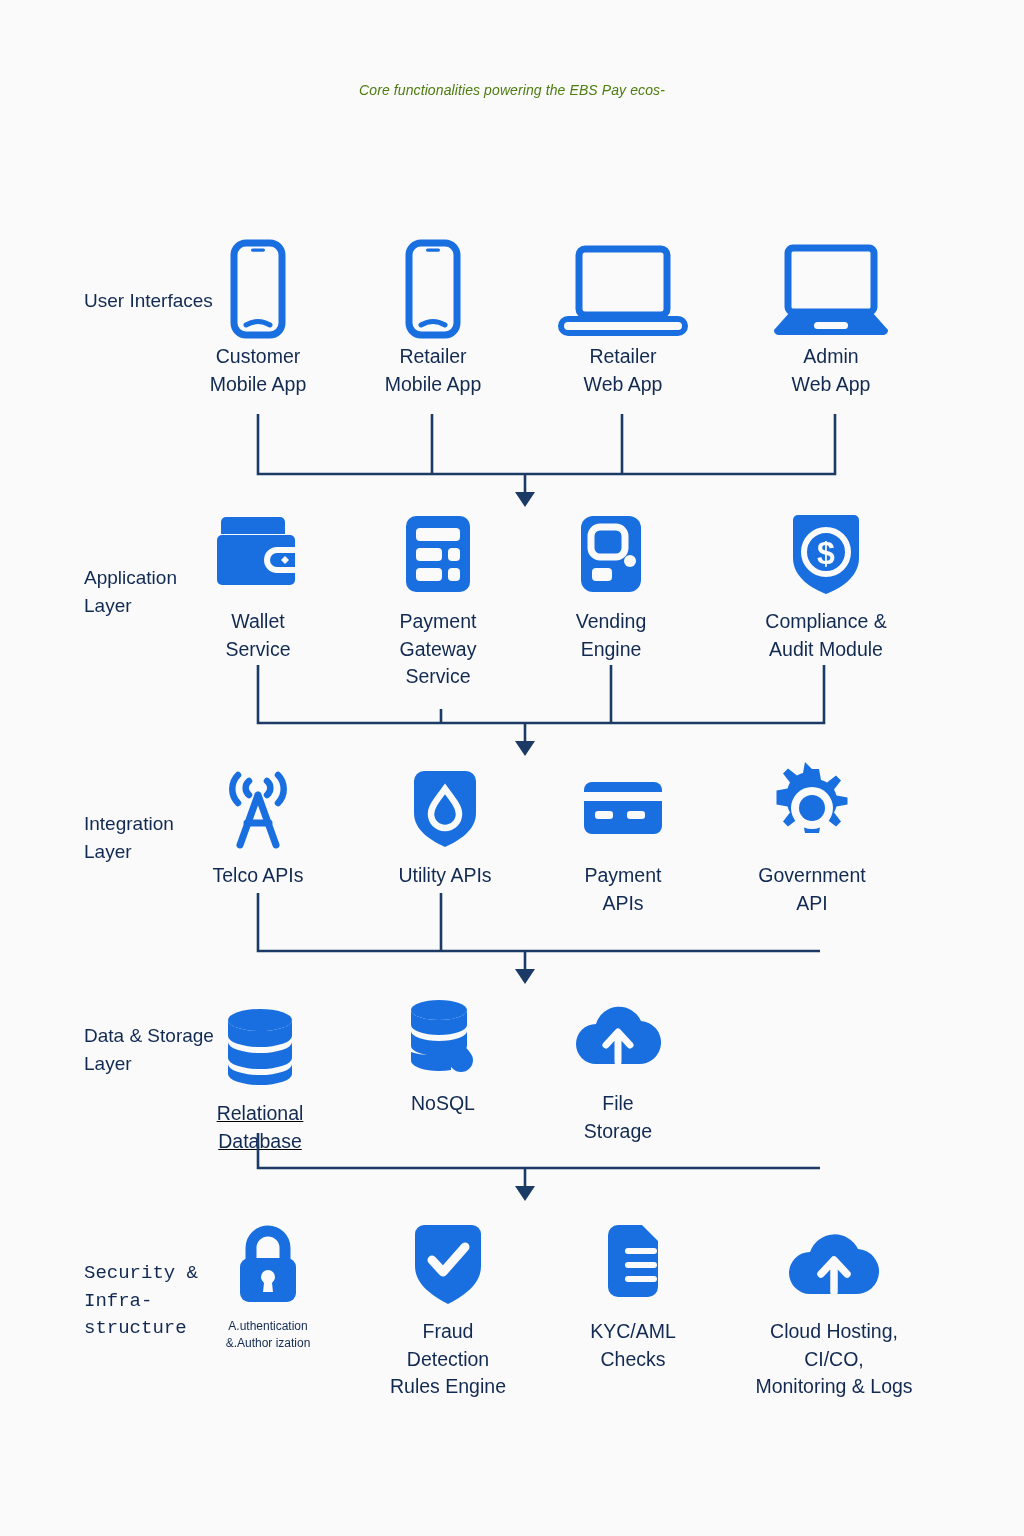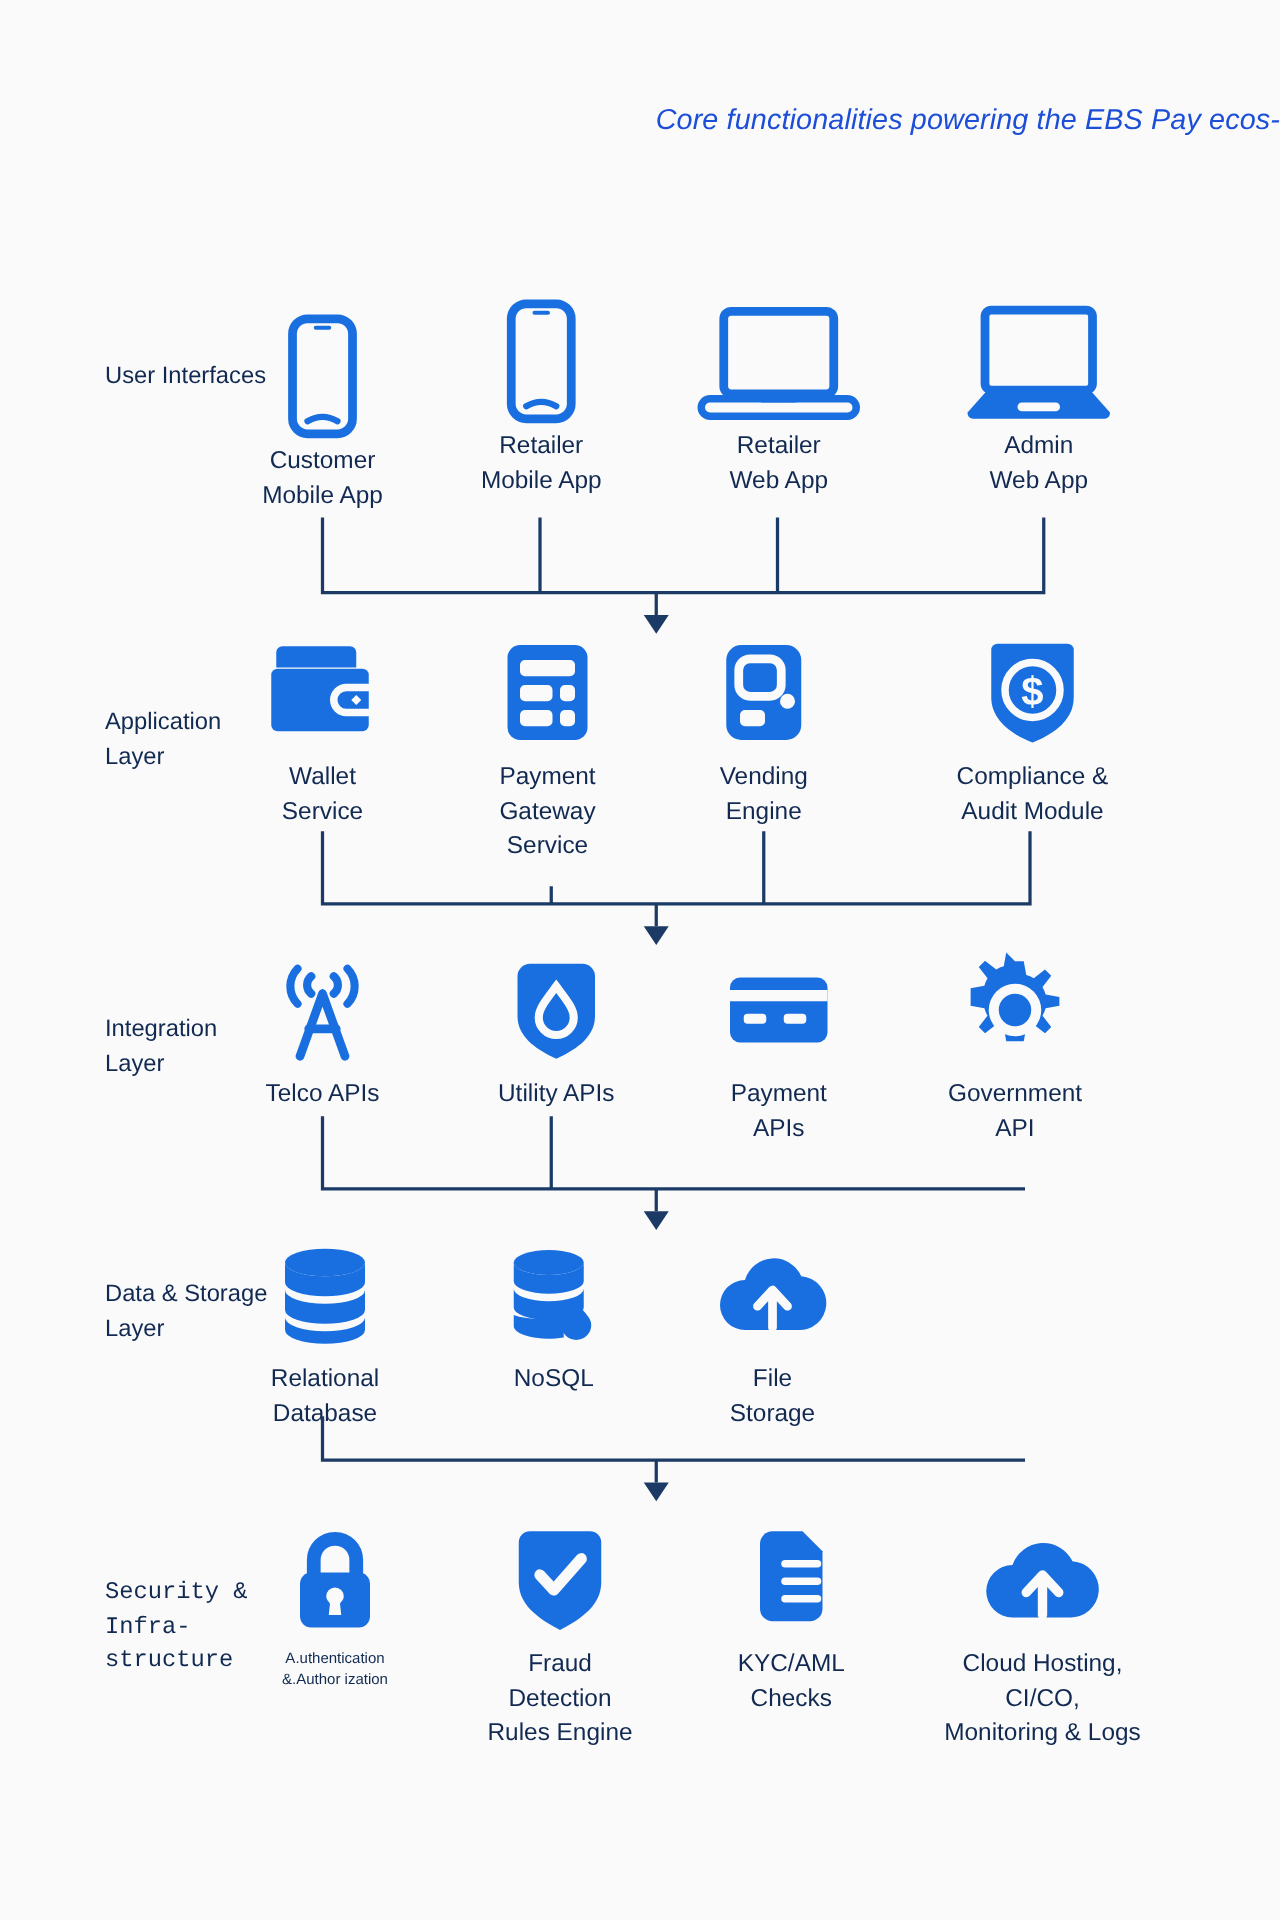--- a/index.html
+++ b/index.html
@@ -29,25 +29,24 @@
   }
   .title {
     font-size: 50px;
     font-weight: 700;
     letter-spacing: 1.2px;
     color: #16386b;
     line-height: 1.05;
   }
   .subtitle {
     margin-top: 20px;
-    font-size: 23px;
+    font-size: 14px;
     font-style: italic;
-    color: #1d4ed8;
+    color: #4d7c0f;
     letter-spacing: 0.1px;
-    text-align: right;
   }
 
   
   .layer {
     position: absolute;
     left: 0;
     width: 1024px;
   }
 
   .layer-label {
@@ -100,21 +99,21 @@
 
   <div class="header">
     <div class="subtitle">Core functionalities powering the EBS Pay ecos-</div>
   </div>
 
   <div class="layer" style="top:243px;height:170px;">
     <div class="layer-label" style="top:44px;">User
 Interfaces</div>
     <div class="nodes">
 
-      <div class="node" style="left:68px;top:12px;">
+      <div class="node" style="left:68px;top:0;">
         <div class="icon">
           <svg width="56" height="100" viewBox="0 0 56 100">
             <rect x="4" y="4" width="48" height="92" rx="12" ry="12" fill="none" stroke="#1a6fe0" stroke-width="7"></rect>
             <rect x="21" y="9.5" width="14" height="3.2" rx="1.6" fill="#1a6fe0"></rect>
             <path d="M16 86 q12 -7 24 0" fill="none" stroke="#1a6fe0" stroke-width="5" stroke-linecap="round"></path>
           </svg>
         </div>
         <div class="label">Customer
 Mobile App</div>
       </div>
@@ -315,21 +314,21 @@
       <polygon points="515,76 535,76 525,91" fill="#1b3a66"></polygon>
     </svg>
   </div>
 
   <div class="layer" style="top:990px;height:180px;">
     <div class="layer-label" style="top:32px;">Data &amp;
 Storage
 Layer</div>
     <div class="nodes">
 
-      <div class="node" style="left:70px;top:0;">
+      <div class="node" style="left:70px;top:10px;text-decoration:underline;">
         <div class="icon">
           <svg width="76" height="80" viewBox="0 0 76 80">
             <g fill="#1a6fe0">
               <ellipse cx="38" cy="14" rx="32" ry="11"></ellipse>
               <path d="M6 14 v16 a32 11 0 0 0 64 0 V14 a32 11 0 0 1 -64 0 z"></path>
               <path d="M6 36 v16 a32 11 0 0 0 64 0 V36 a32 11 0 0 1 -64 0 z"></path>
               <path d="M6 58 v10 a32 11 0 0 0 64 0 V58 a32 11 0 0 1 -64 0 z"></path>
             </g>
           </svg>
         </div>

